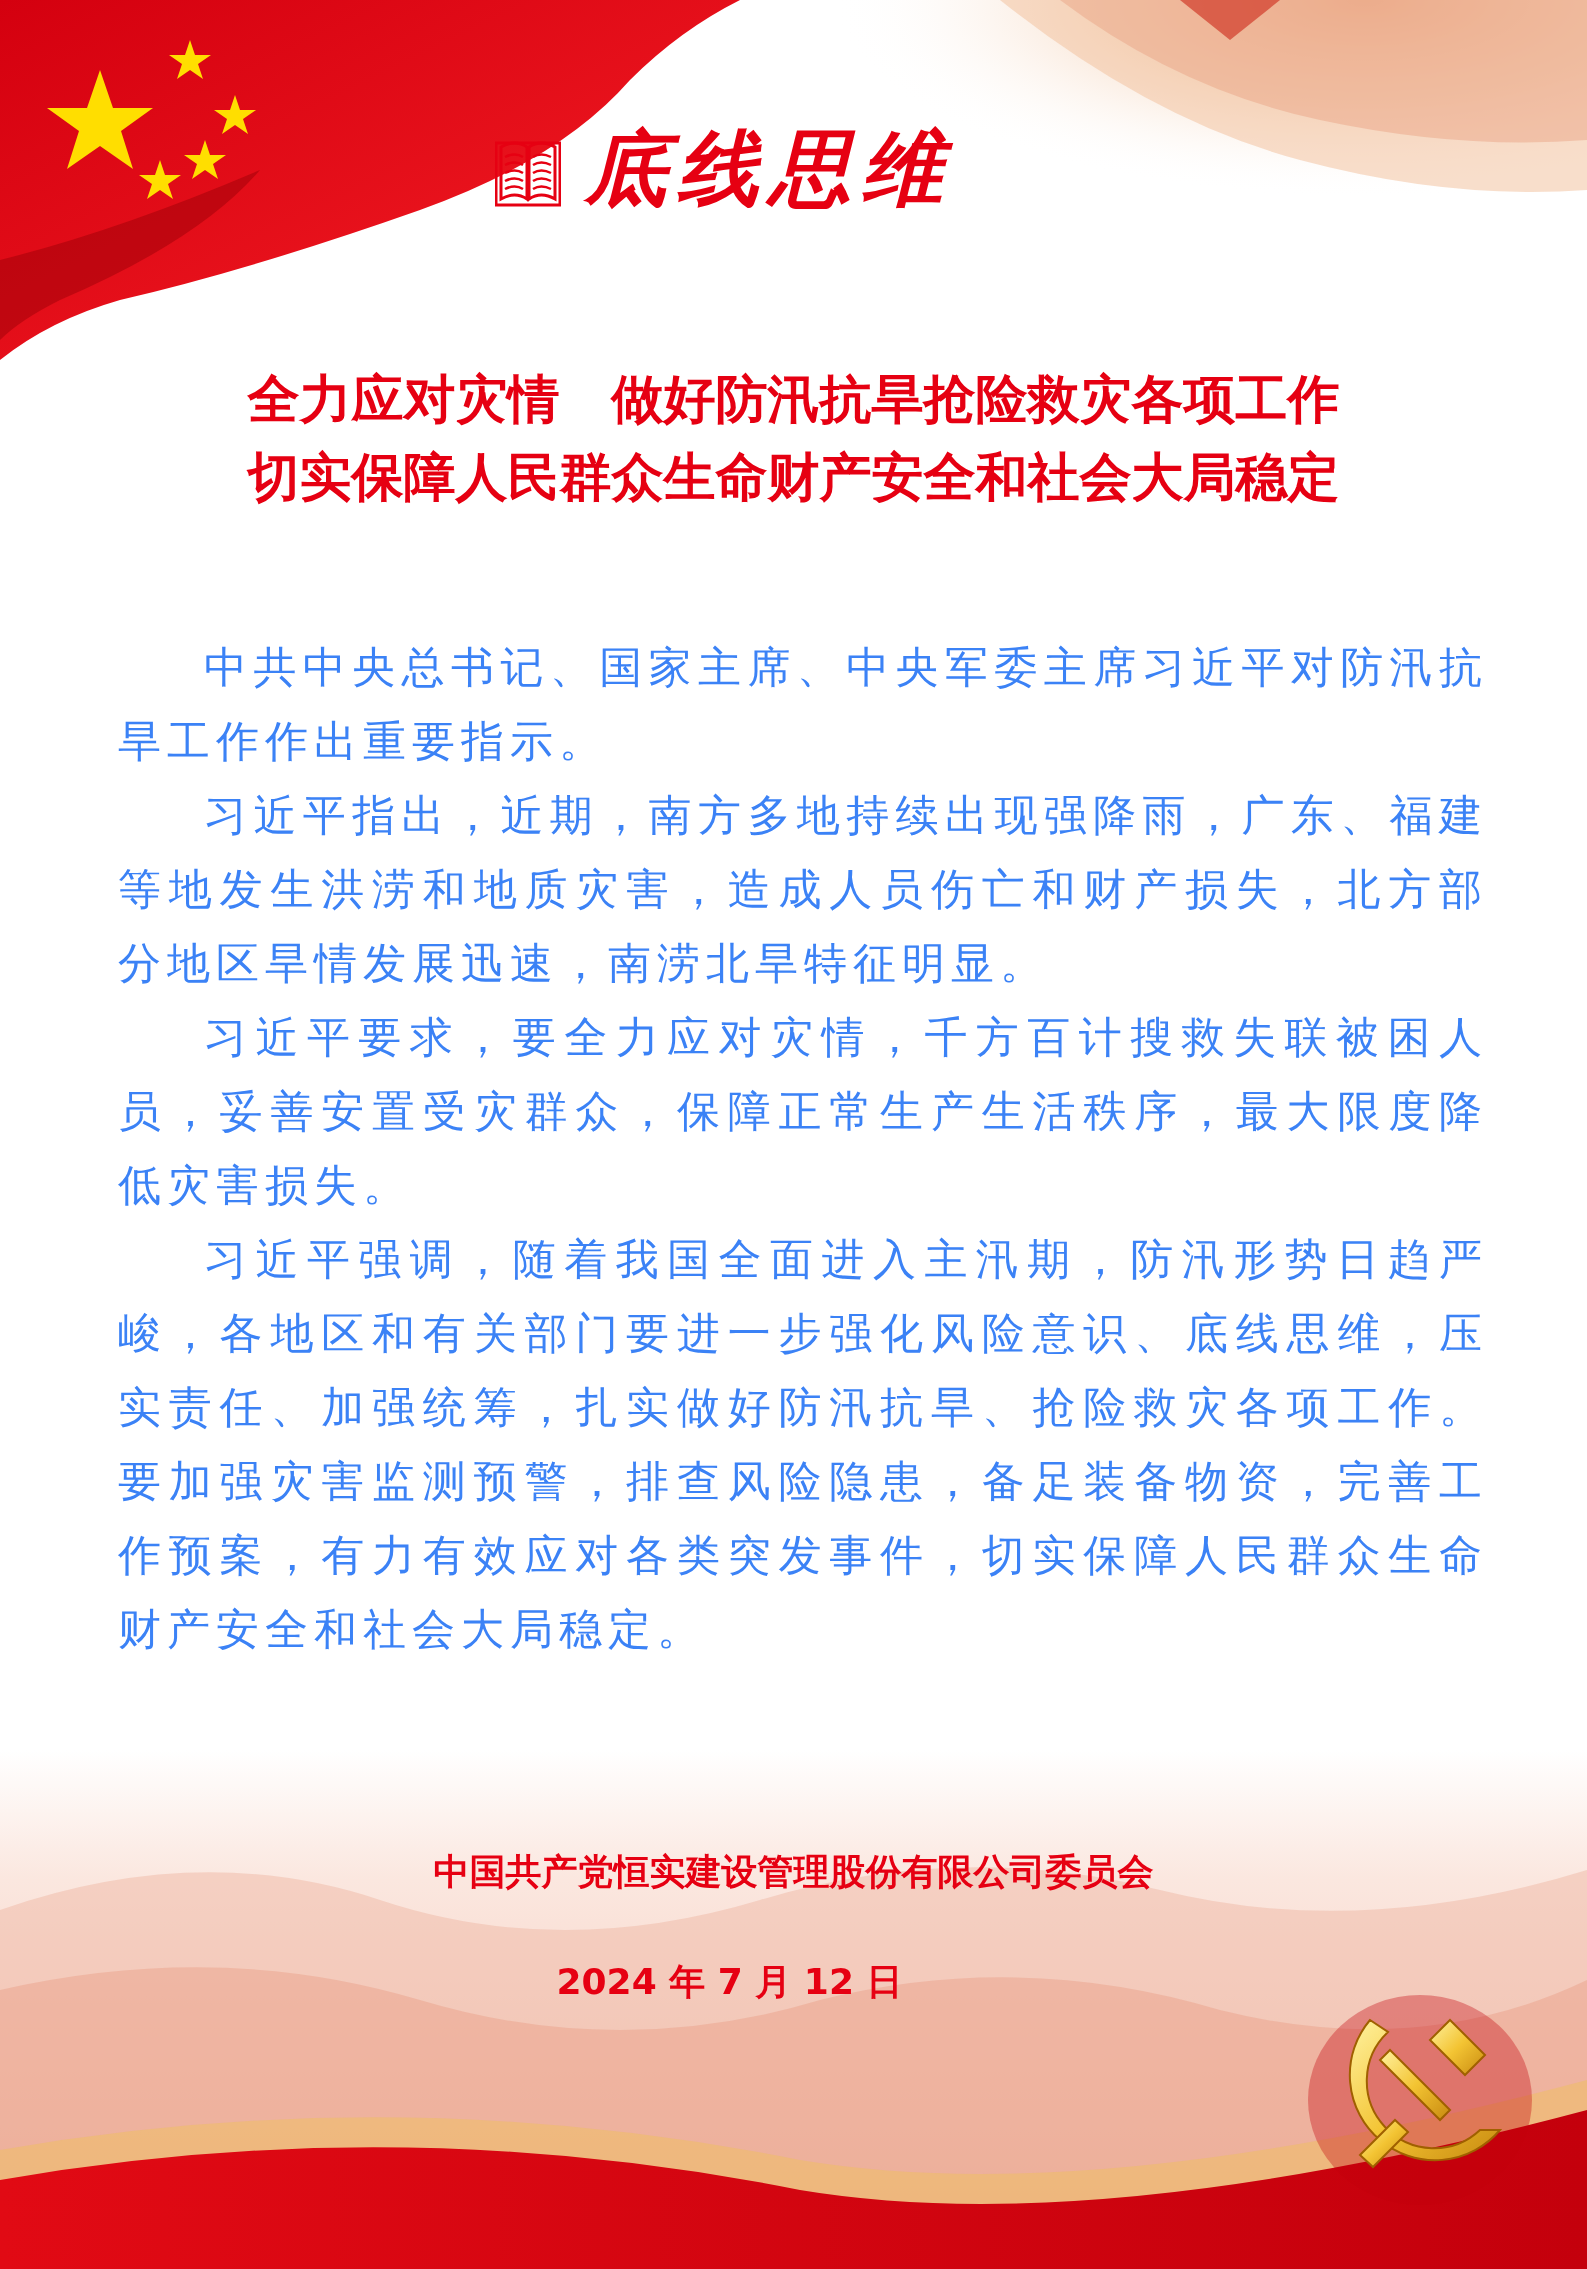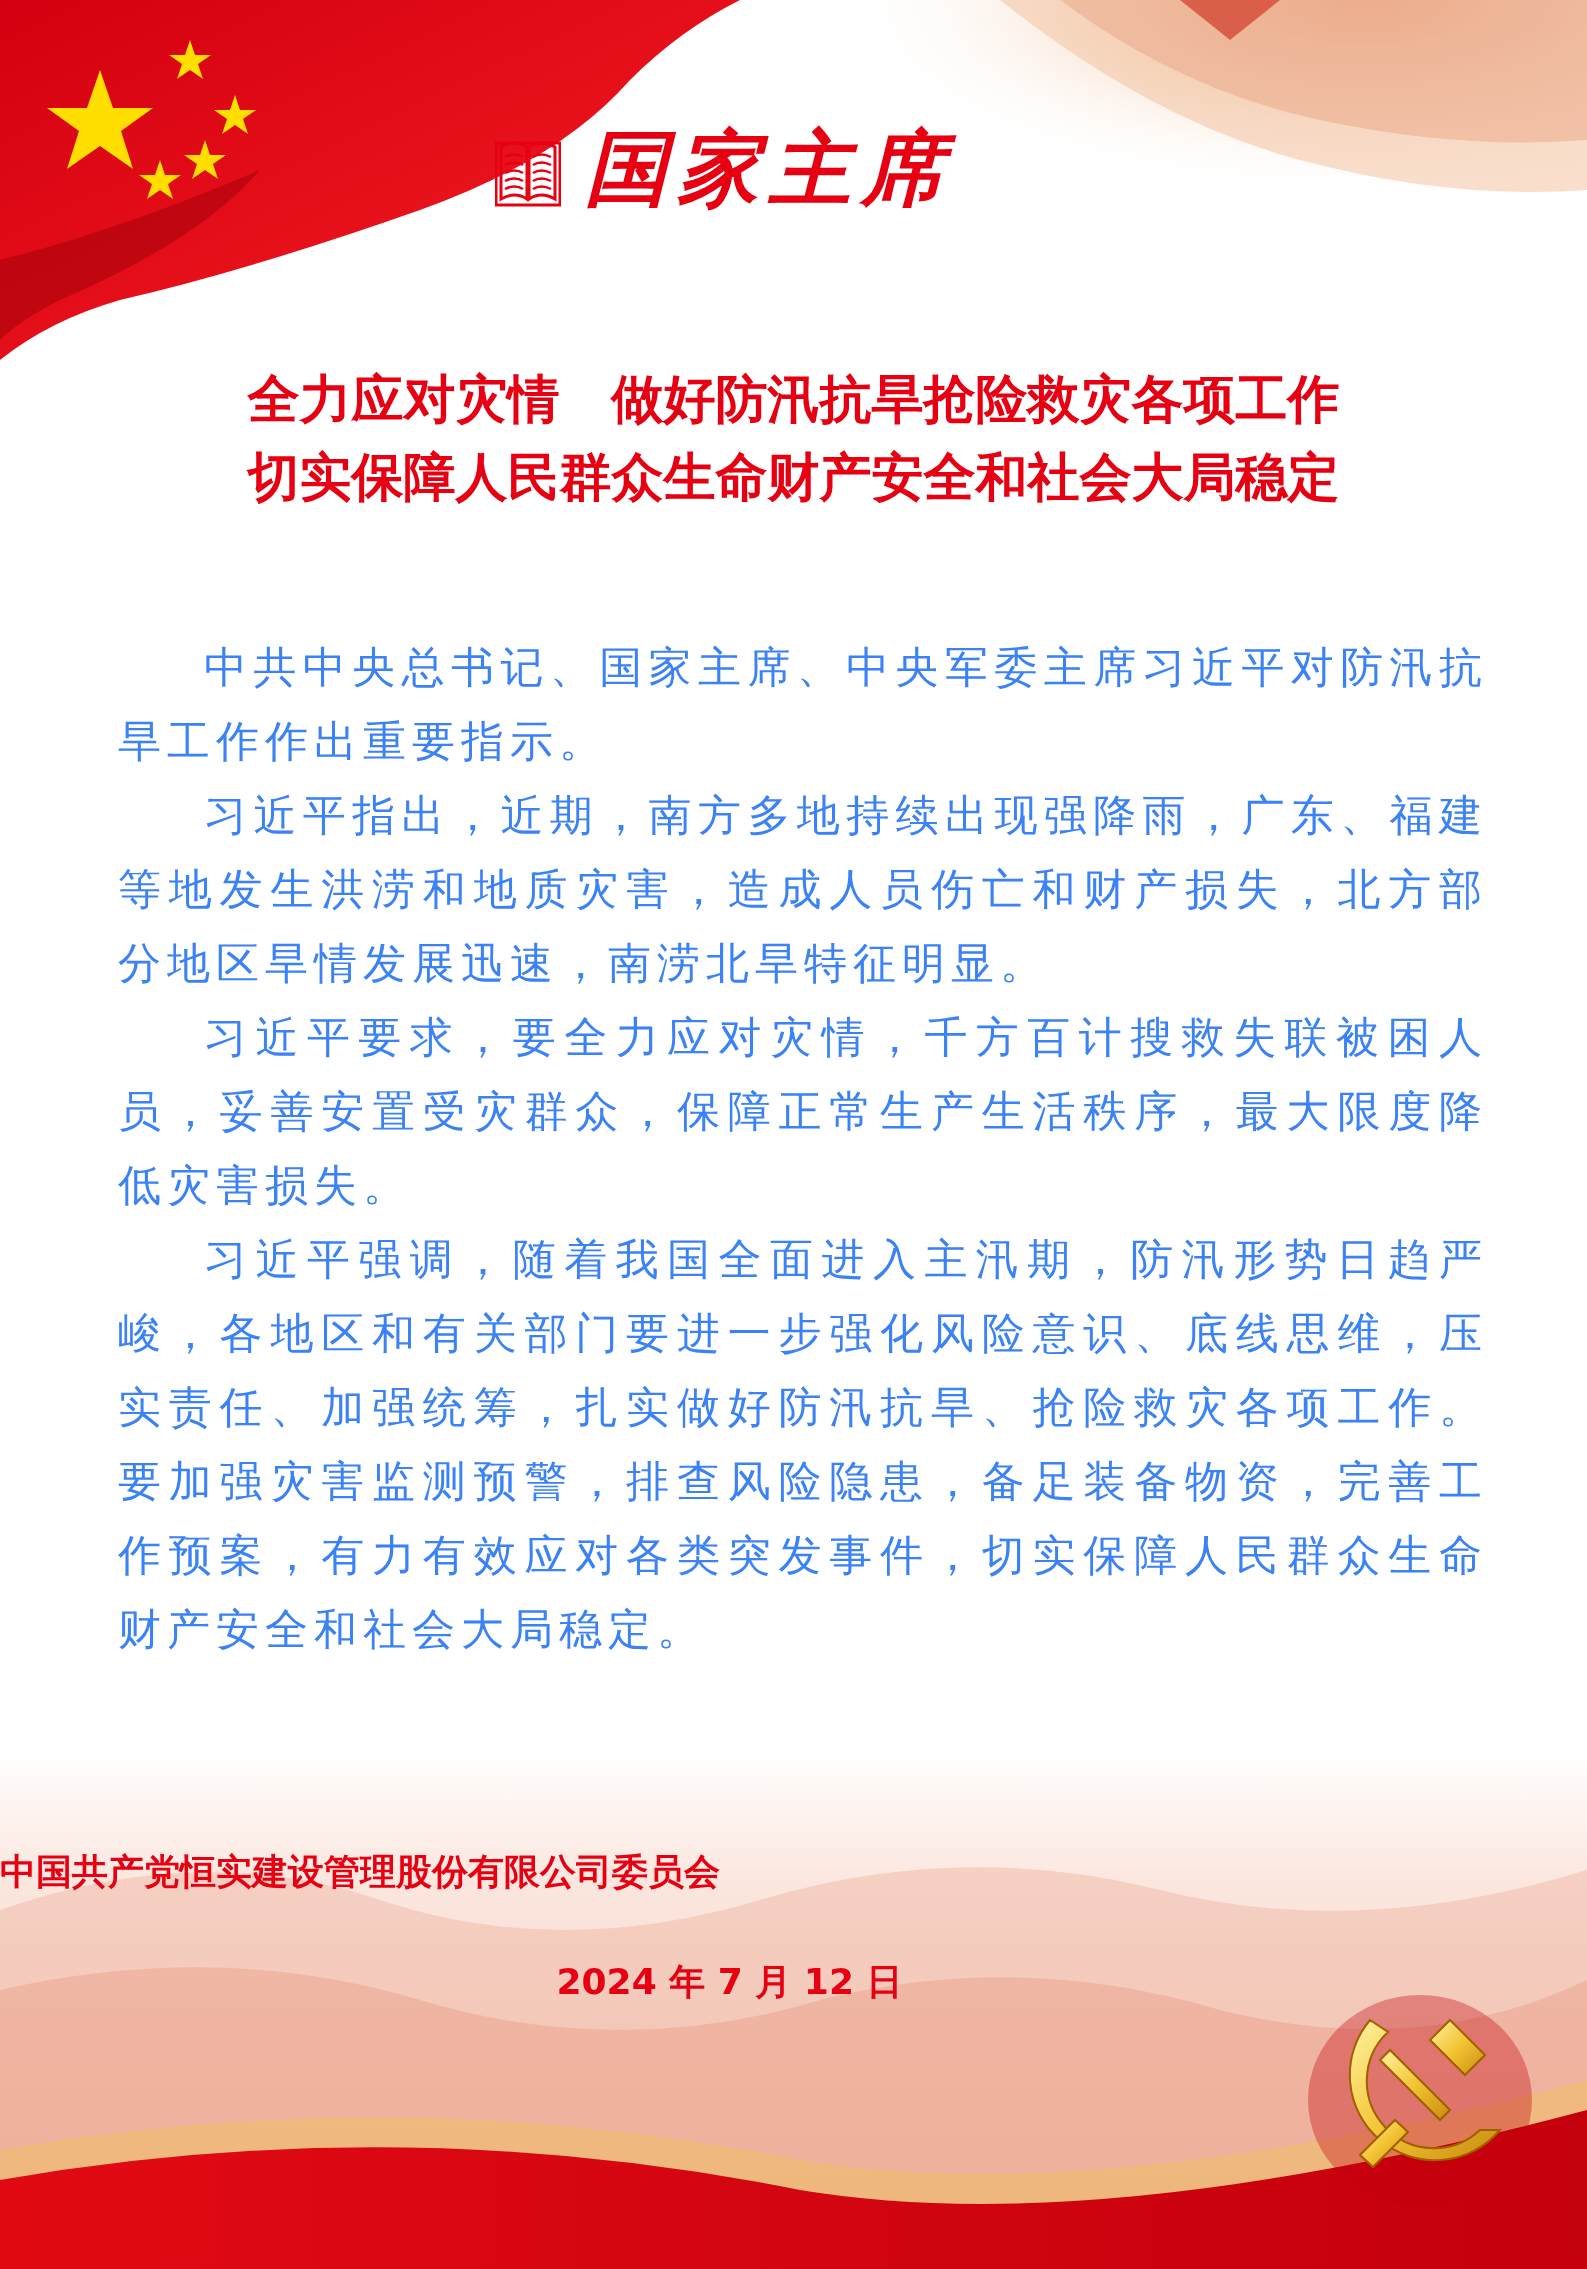--- a/index.html
+++ b/index.html
@@ -6,21 +6,21 @@
   body{width:1587px;height:2269px;position:relative;overflow:hidden;background:#ffffff;font-family:"DejaVu Serif","Liberation Serif",serif;}
   .flag-wave{position:absolute;left:0;top:0;width:1587px;height:360px;}
   .bottom-deco{position:absolute;left:0;top:1750px;width:1587px;height:519px;}
   .header-logo{position:absolute;left:495px;top:115px;height:110px;display:flex;align-items:center;gap:24px;}
   .book-icon{width:66px;height:74px;}
   .logo-text{font-family:"DejaVu Serif","Liberation Serif",serif;font-size:82px;font-style:italic;font-weight:bold;color:#e60012;letter-spacing:10px;text-shadow:2px 2px 0 #ffffff;}
   .title{position:absolute;left:0;width:1587px;top:360px;text-align:center;color:#e60012;font-size:52px;line-height:78px;font-weight:bold;}
   .title .line{display:block;white-space:pre;}
   .body{position:absolute;left:118px;top:630px;width:1370px;color:#3b82f6;font-size:43px;line-height:74px;letter-spacing:6px;text-align:justify;}
   .body p{margin:0;text-indent:2em;}
-  .org{position:absolute;left:0;width:1587px;top:1848px;text-align:left;color:#e60012;font-family:"DejaVu Sans","Liberation Sans",sans-serif;font-size:36px;font-weight:bold;}
+  .org{position:absolute;left:0;width:1587px;top:1848px;text-align:center;color:#e60012;font-family:"DejaVu Sans","Liberation Sans",sans-serif;font-size:36px;font-weight:bold;}
   .date{position:absolute;left:0;width:1459px;top:1958px;text-align:center;color:#e60012;font-family:"DejaVu Sans","Liberation Sans",sans-serif;font-size:36px;font-weight:bold;}
   .emblem{position:absolute;left:1300px;top:1980px;width:240px;height:230px;}
 </style>
 </head>
 <body>
 
 <svg class="flag-wave" viewBox="0 0 1587 360" preserveAspectRatio="none">
   <defs>
     <linearGradient id="flagGrad" x1="0" y1="0" x2="1" y2="1">
       <stop offset="0" stop-color="#d4000f"></stop>
@@ -60,21 +60,21 @@
         <path d="M10,40 Q20,35 28,40"></path>
         <path d="M10,48 Q20,43 28,48"></path>
         <path d="M10,56 Q20,51 28,56"></path>
       <path d="M38,24 Q46,19 56,24"></path>
         <path d="M38,32 Q46,27 56,32"></path>
         <path d="M38,40 Q46,35 56,40"></path>
         <path d="M38,48 Q46,43 56,48"></path>
         <path d="M38,56 Q46,51 56,56"></path>
     </g>
   </svg>
-  <span class="logo-text">国家主席</span>
+  <span class="logo-text">底线思维</span>
 </div>
 
 <div class="title">
   <span class="line">全力应对灾情　做好防汛抗旱抢险救灾各项工作</span>
   <span class="line">切实保障人民群众生命财产安全和社会大局稳定</span>
 </div>
 
 <div class="body">
   <p>中共中央总书记、国家主席、中央军委主席习近平对防汛抗旱工作作出重要指示。</p>
   <p>习近平指出，近期，南方多地持续出现强降雨，广东、福建等地发生洪涝和地质灾害，造成人员伤亡和财产损失，北方部分地区旱情发展迅速，南涝北旱特征明显。</p>

